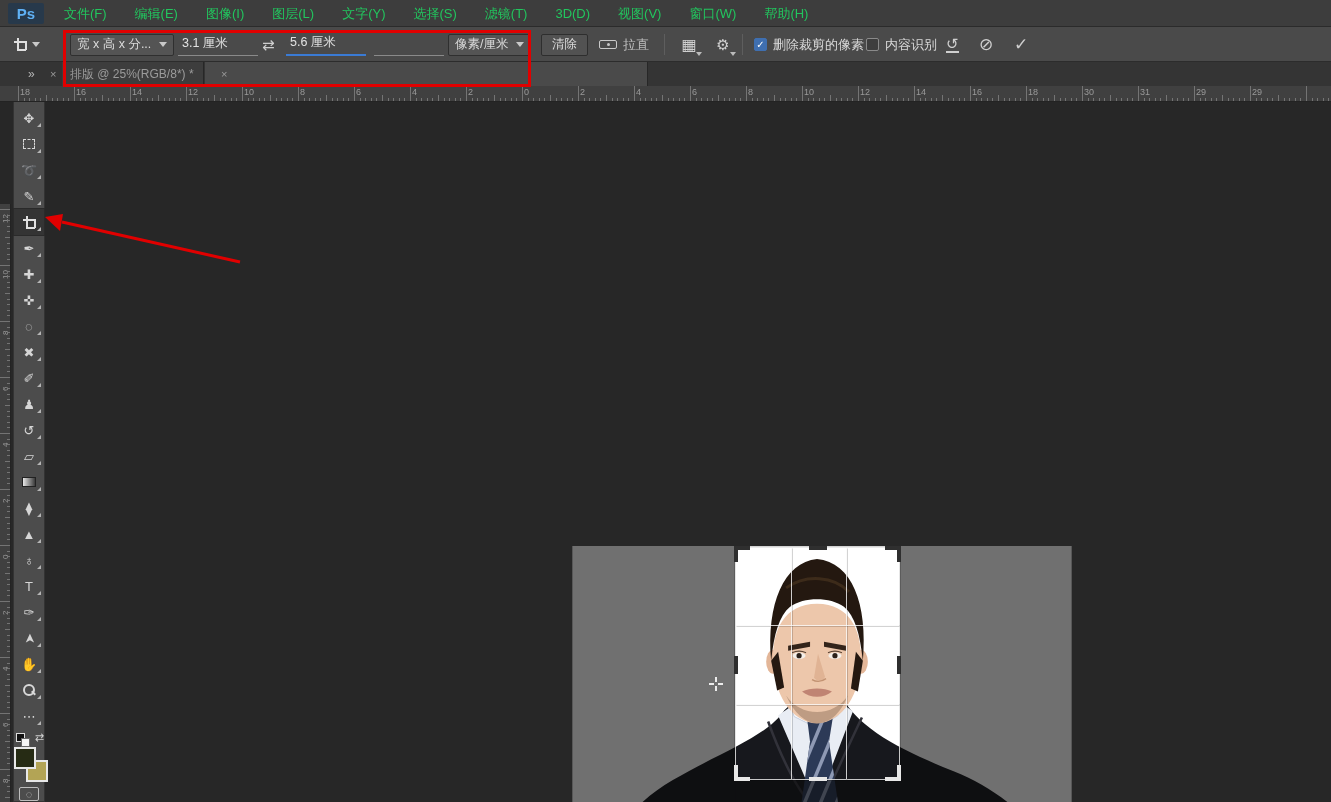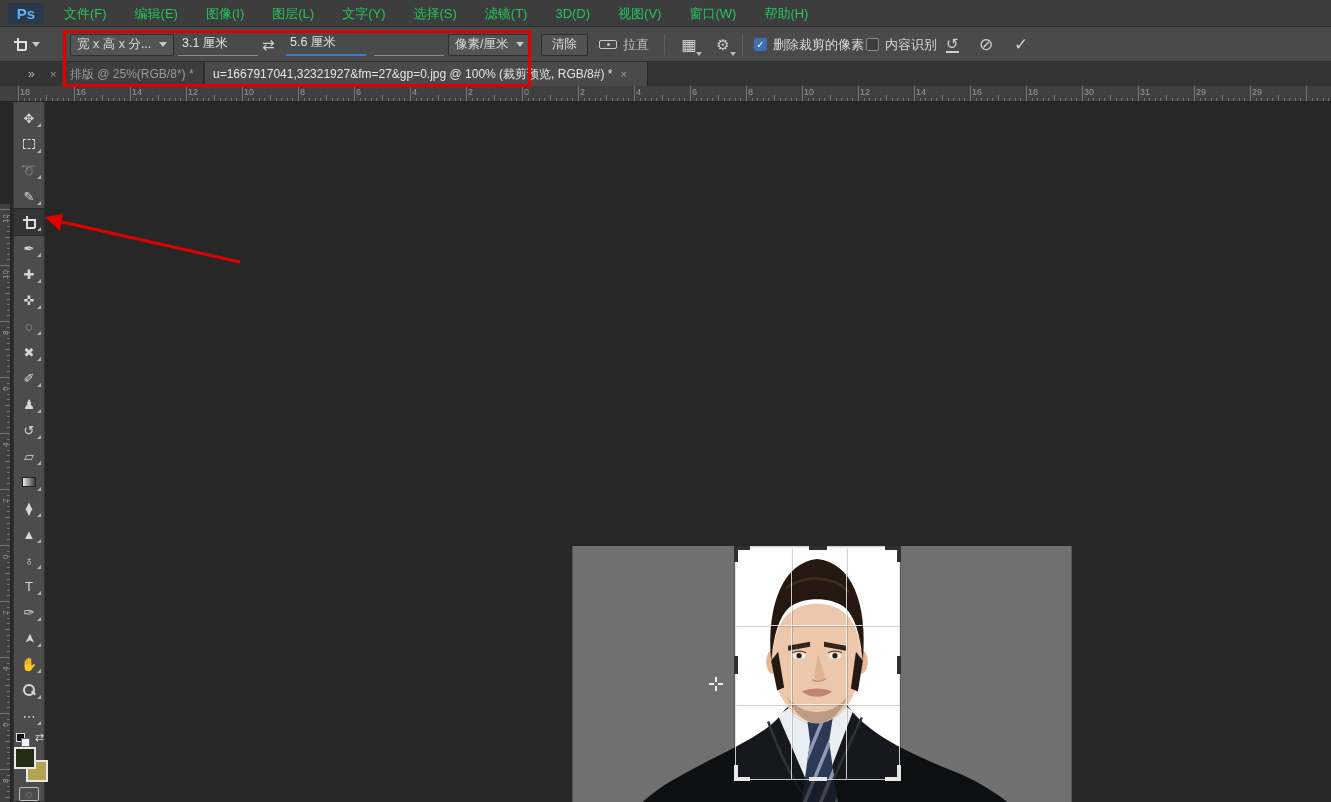--- a/index.html
+++ b/index.html
@@ -200,21 +200,20 @@
   </div>
 
   <div class="tabbar">
     <span class="tab-overflow">»</span>
     <span class="tab-orphan-close">×</span>
     <div class="tab inactive">
       <span>排版 @ 25%(RGB/8*) *</span>
 
     </div>
     <div class="tab active">
-      <span>u=1667917041,32321927&amp;fm=27&amp;gp=0.jpg @ 100% (裁剪预览, RGB/8#) *</span>
       <span class="close">×</span>
     </div>
   </div>
 
   <div class="hruler">
       <div class="tick" style="height: 15px; left: 18px;"></div>
       <div class="tick" style="height: 3px; left: 23.6px;"></div>
       <div class="tick" style="height: 3px; left: 29.2px;"></div>
       <div class="tick" style="height: 3px; left: 34.8px;"></div>
       <div class="tick" style="height: 3px; left: 40.4px;"></div>

